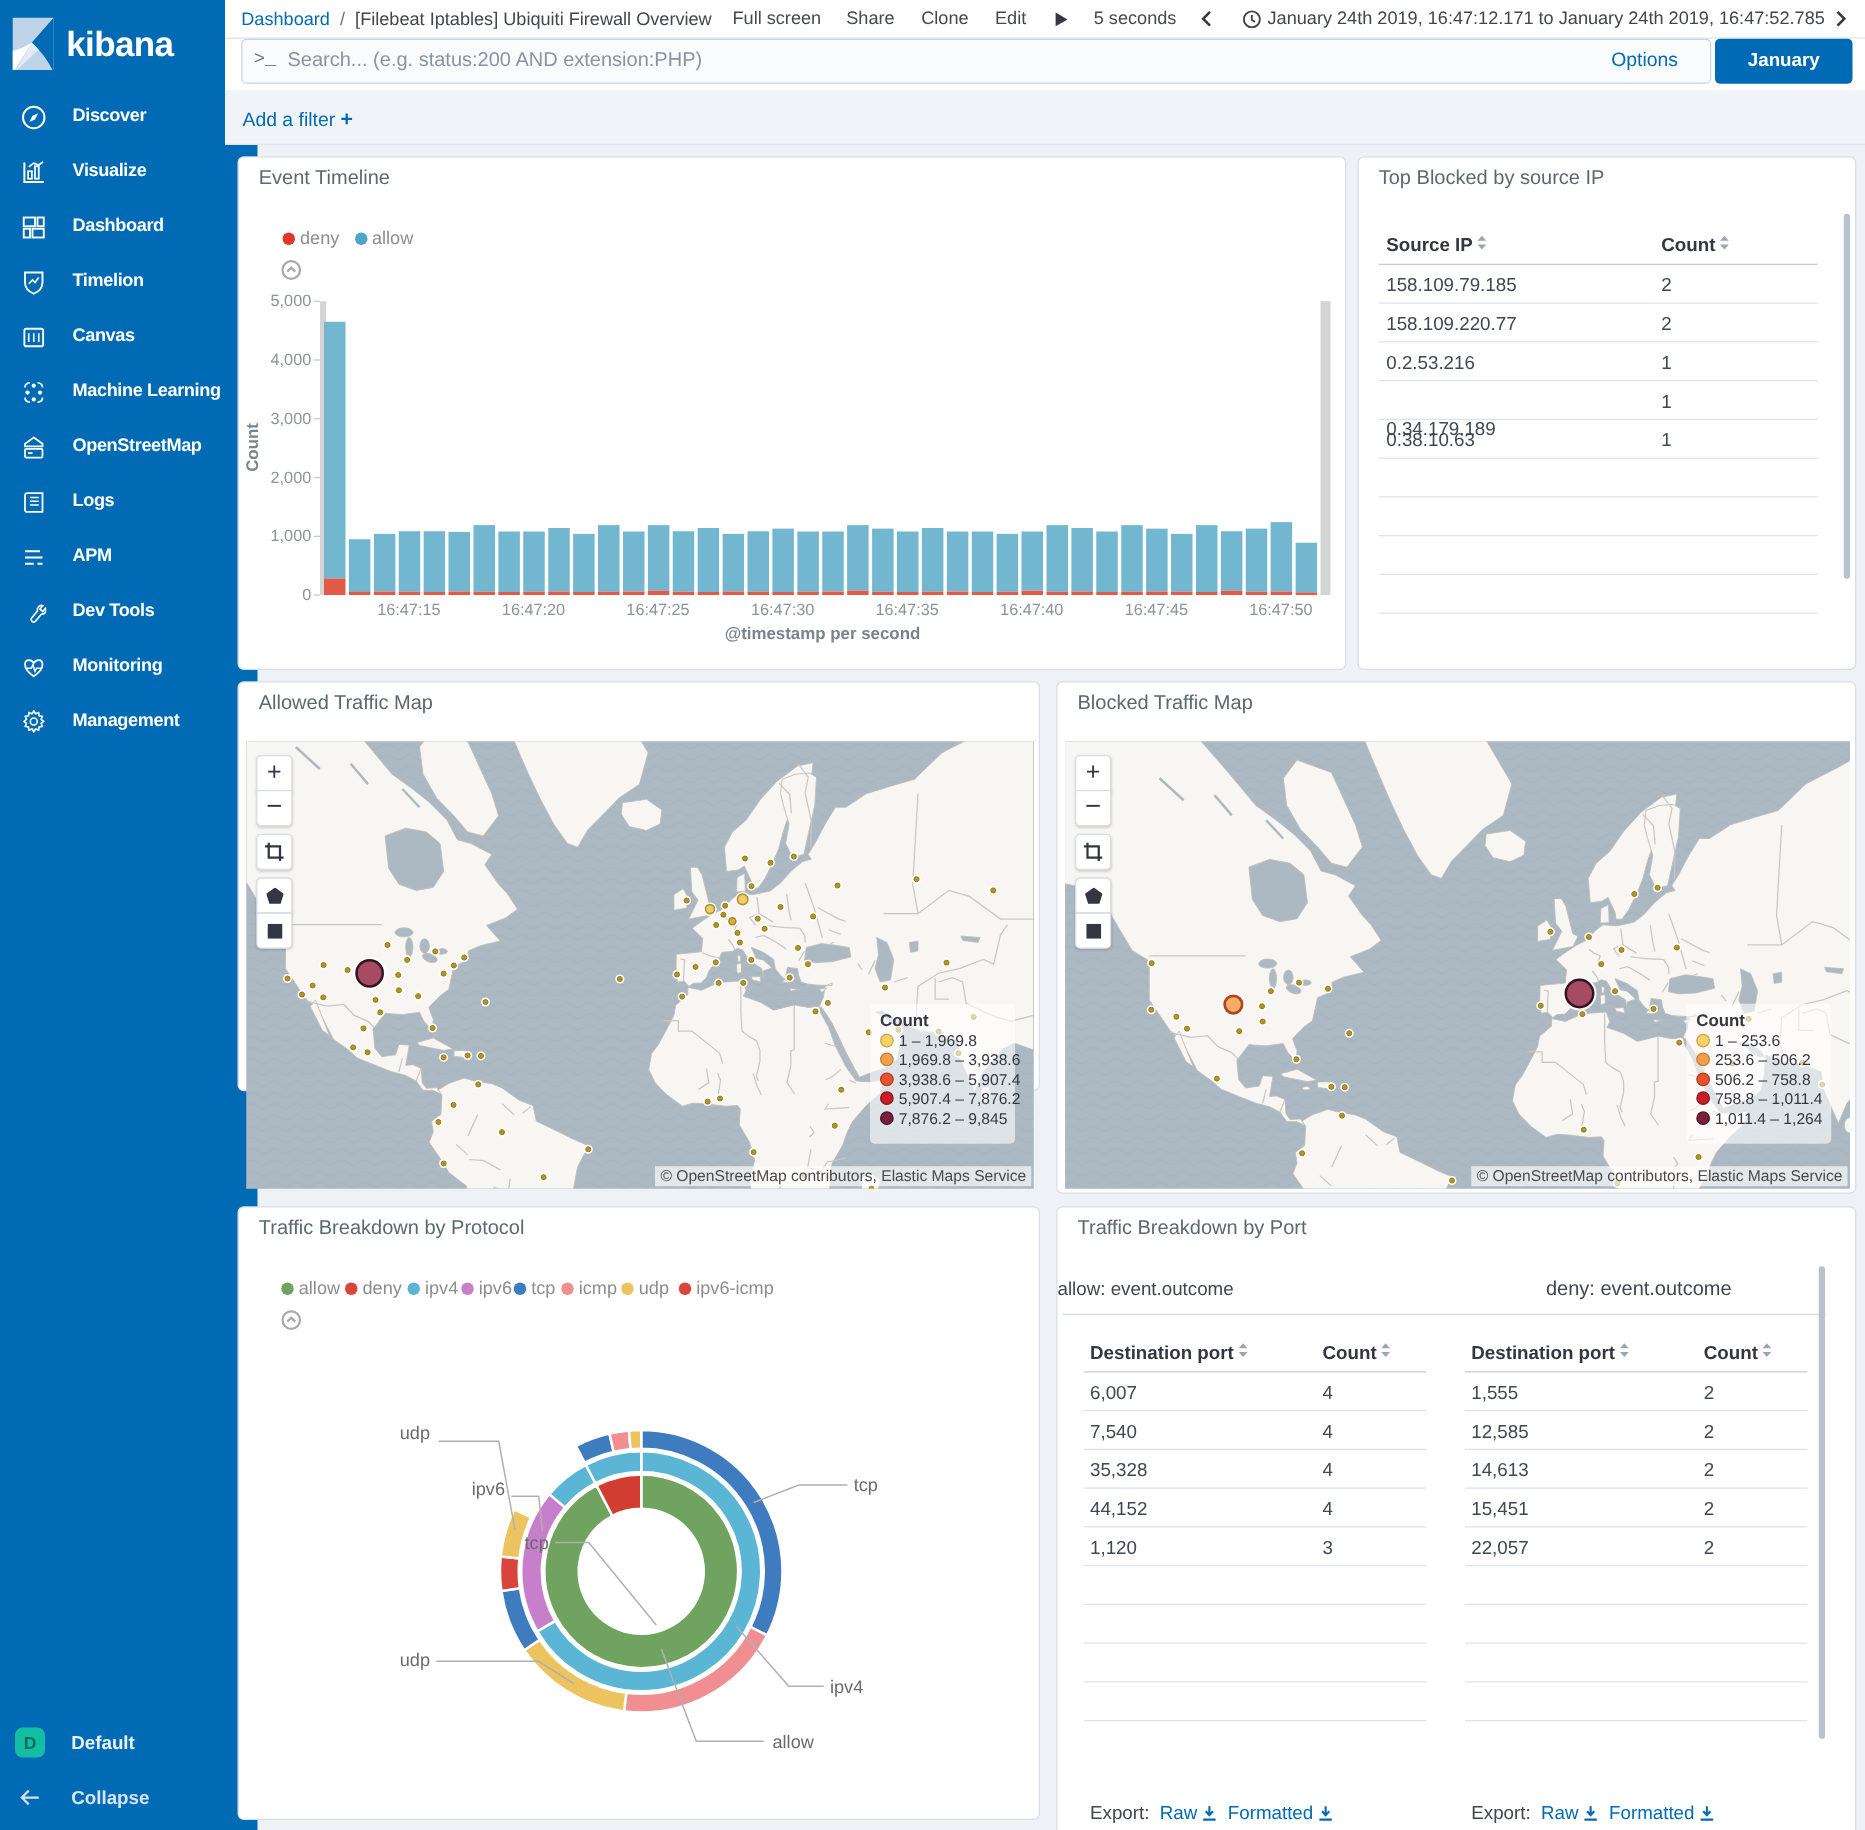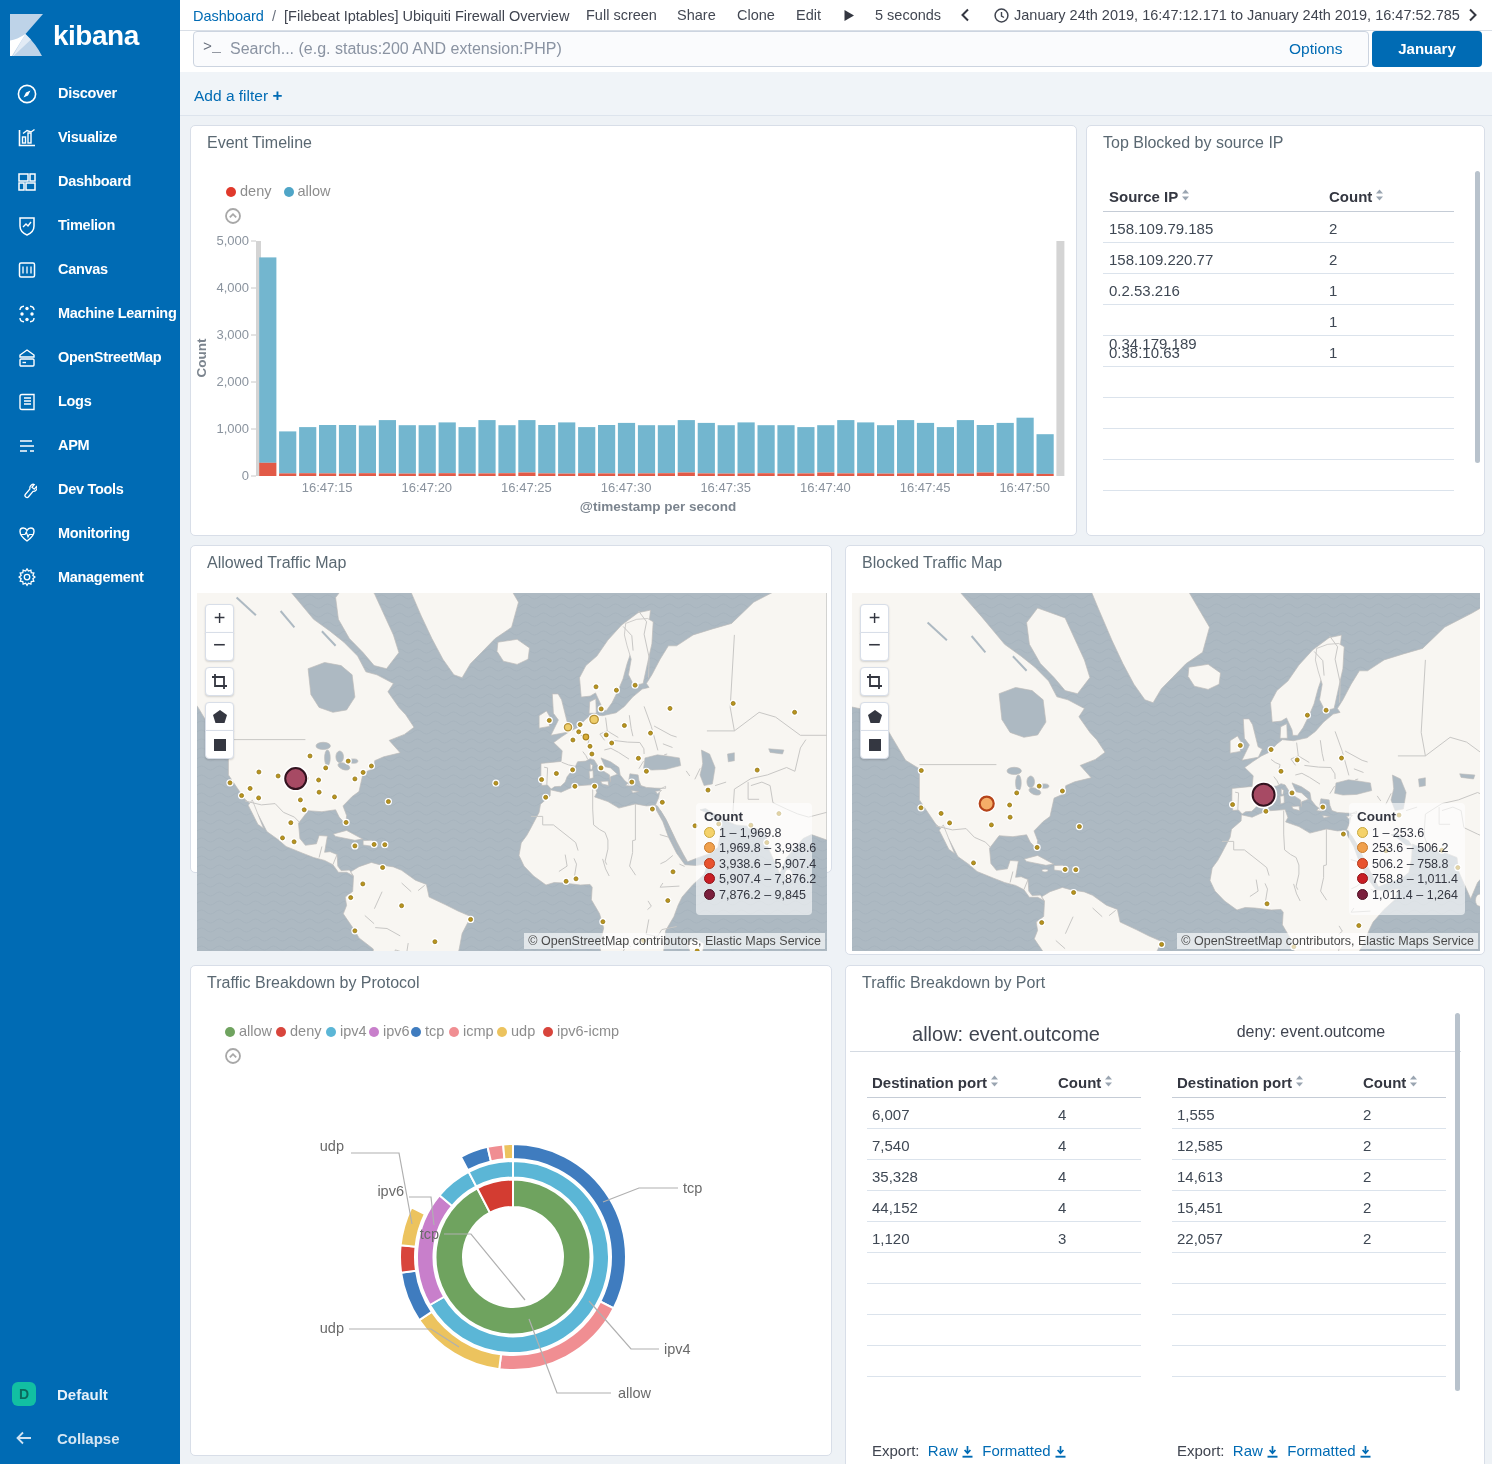--- a/index.html
+++ b/index.html
@@ -1,16 +1,16 @@
 <!DOCTYPE html>
 <html><head><meta charset="utf-8"><style>
 html,body{margin:0;padding:0;}
 body{width:1492px;height:1464px;position:relative;overflow:hidden;background:#eef2f6;font-family:"Liberation Sans",sans-serif;}
 .abs{position:absolute;}
-.sidebar{position:absolute;left:0;top:0;width:180px;height:1464px;background:#006BB4;}
+.sidebar{position:absolute;left:0;top:0;width:180px;height:1464px;background:#006BB4;padding-left:26px;}
 .navitem{position:absolute;left:0;width:180px;height:44px;color:#fff;}
 .navitem .ic{position:absolute;left:17px;top:11px;width:20px;height:20px;}
 .navitem .lb{position:absolute;left:58px;top:12px;font-size:14.5px;font-weight:700;color:#fff;letter-spacing:-0.3px;white-space:nowrap;}
 .panel{position:absolute;background:#fff;border:1px solid #d8dee8;border-radius:5px;box-sizing:border-box;}
 .ptitle{position:absolute;left:16px;top:8px;font-size:16px;color:#5a6872;}
 .blue{color:#006BB4;}
 .menuitem{position:absolute;top:7px;font-size:14.5px;color:#434853;}
 .thead{font-weight:700;color:#343741;font-size:15px;}
 .cell{position:absolute;font-size:15px;color:#3f4854;}
 .rline{position:absolute;height:1px;background:#dbe3ec;}
@@ -854,21 +854,21 @@
       <text x="213" y="230" font-size="14.5" fill="#6a6a6a" text-anchor="end" font-family="Liberation Sans">ipv6</text>
       <text x="248" y="273" font-size="14.5" fill="#6a6a6a" text-anchor="end" font-family="Liberation Sans">tcp</text>
       <text x="153" y="367" font-size="14.5" fill="#6a6a6a" text-anchor="end" font-family="Liberation Sans">udp</text>
       <text x="492" y="227" font-size="14.5" fill="#6a6a6a" text-anchor="start" font-family="Liberation Sans">tcp</text>
       <text x="473" y="388" font-size="14.5" fill="#6a6a6a" text-anchor="start" font-family="Liberation Sans">ipv4</text>
       <text x="427" y="432" font-size="14.5" fill="#6a6a6a" text-anchor="start" font-family="Liberation Sans">allow</text>
     </svg>
   </div>
 <div class="panel" style="left:845px;top:965px;width:640px;height:546px;">
     <div class="ptitle">Traffic Breakdown by Port</div>
-    <div class="abs" style="left:0;top:57px;width:320px;text-align:center;font-size:20px;color:#404550;">allow: event.outcome</div>
+    <div class="abs" style="left:0;top:57px;width:320px;font-size:15px;color:#404550;">allow: event.outcome</div>
     <div class="abs" style="left:305px;top:57px;width:320px;text-align:center;font-size:16px;color:#404550;">deny: event.outcome</div>
     <div class="rline" style="left:4px;top:85px;width:611px;background:#d4dae2;"></div>
     <div class="abs thead" style="left:26px;top:108px;">Destination port<svg class="sortic" width="9" height="12">
         <path d="M4.5,0.5 L8,4.5 L1,4.5 Z" fill="#9aa5b1"></path>
         <path d="M4.5,11.5 L8,7.5 L1,7.5 Z" fill="#9aa5b1"></path>
       </svg></div>
     <div class="abs thead" style="left:212px;top:108px;">Count<svg class="sortic" width="9" height="12">
         <path d="M4.5,0.5 L8,4.5 L1,4.5 Z" fill="#9aa5b1"></path>
         <path d="M4.5,11.5 L8,7.5 L1,7.5 Z" fill="#9aa5b1"></path>
       </svg></div>

